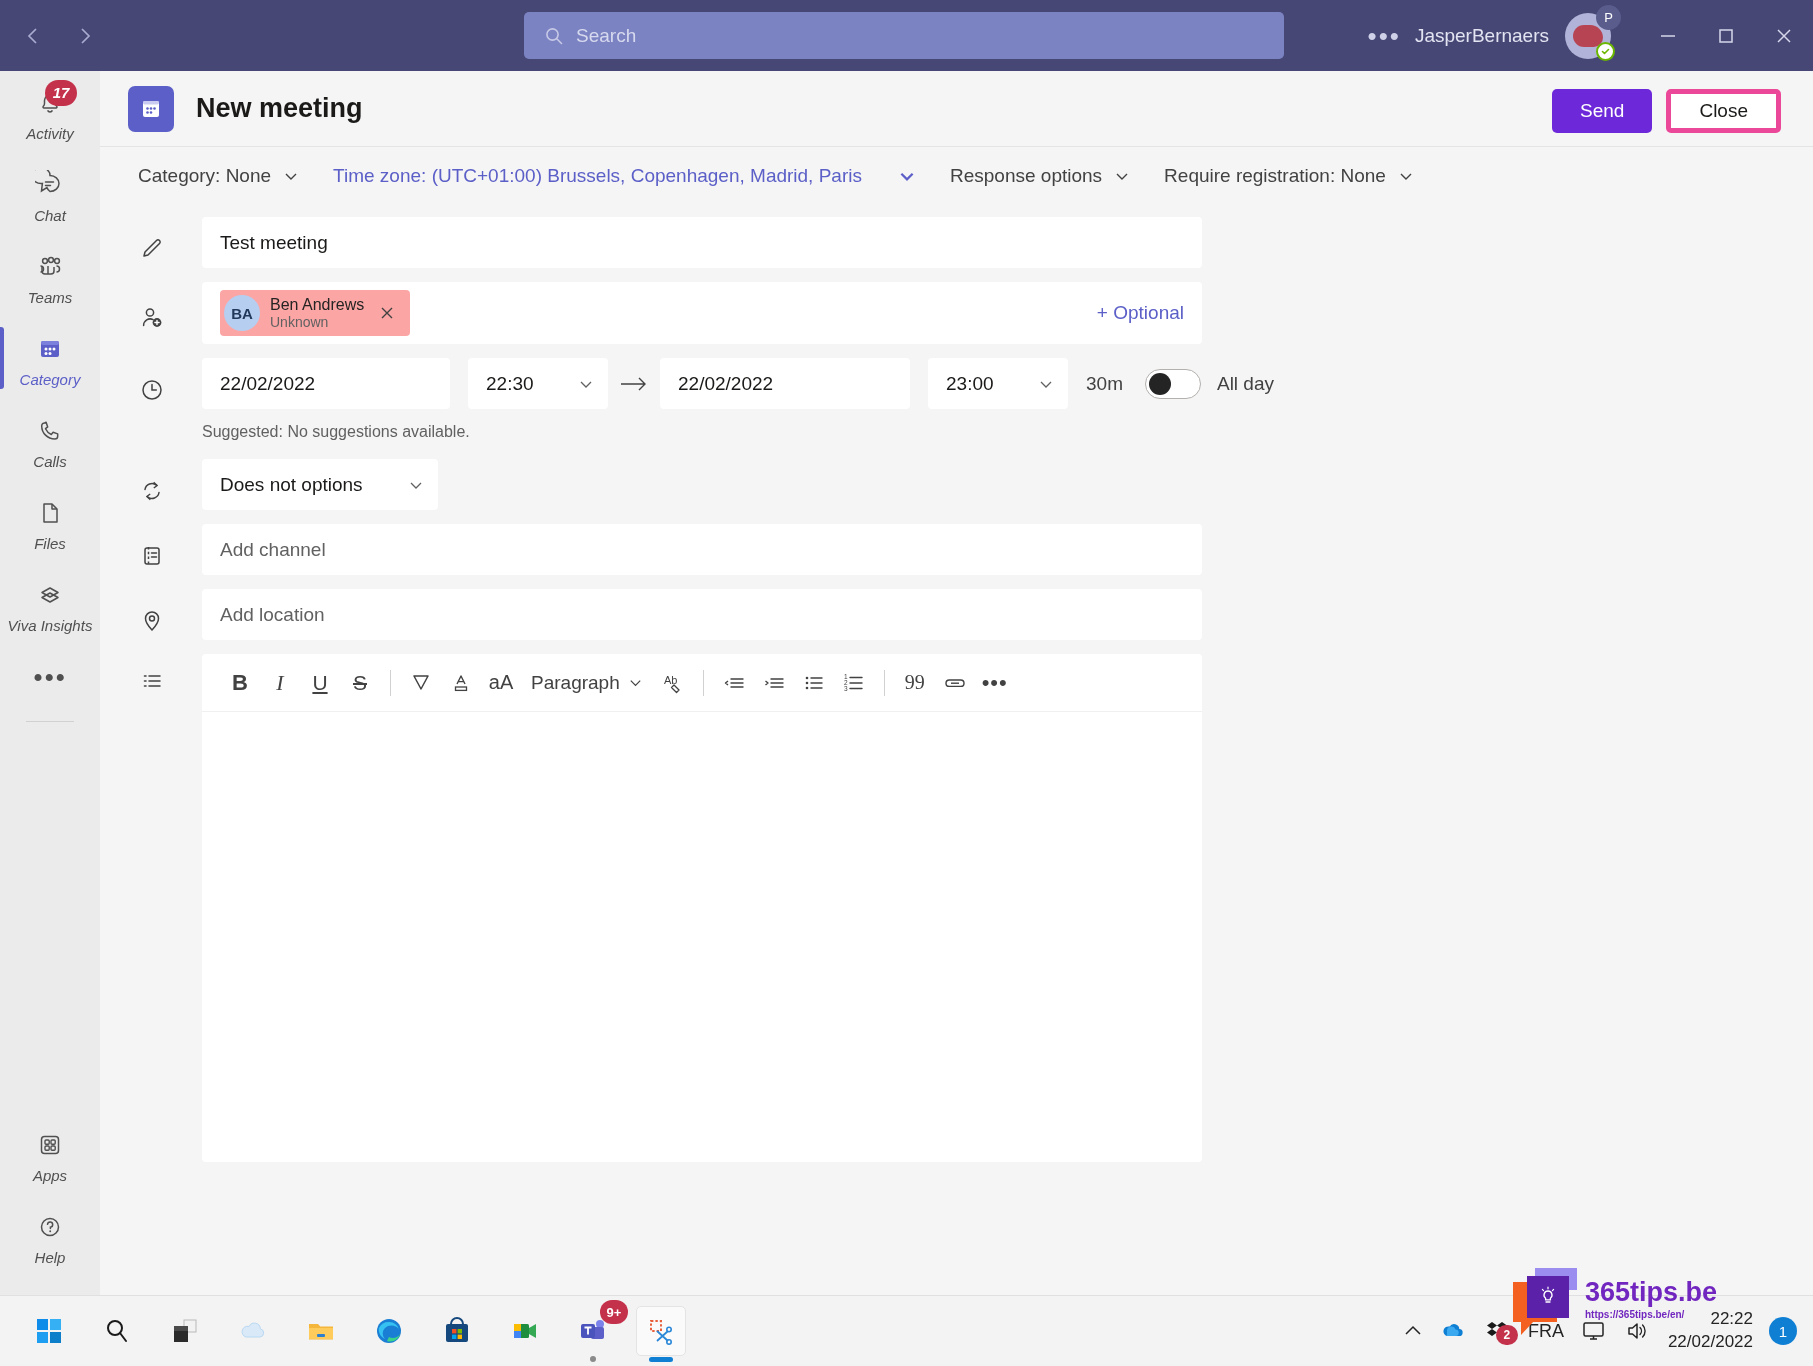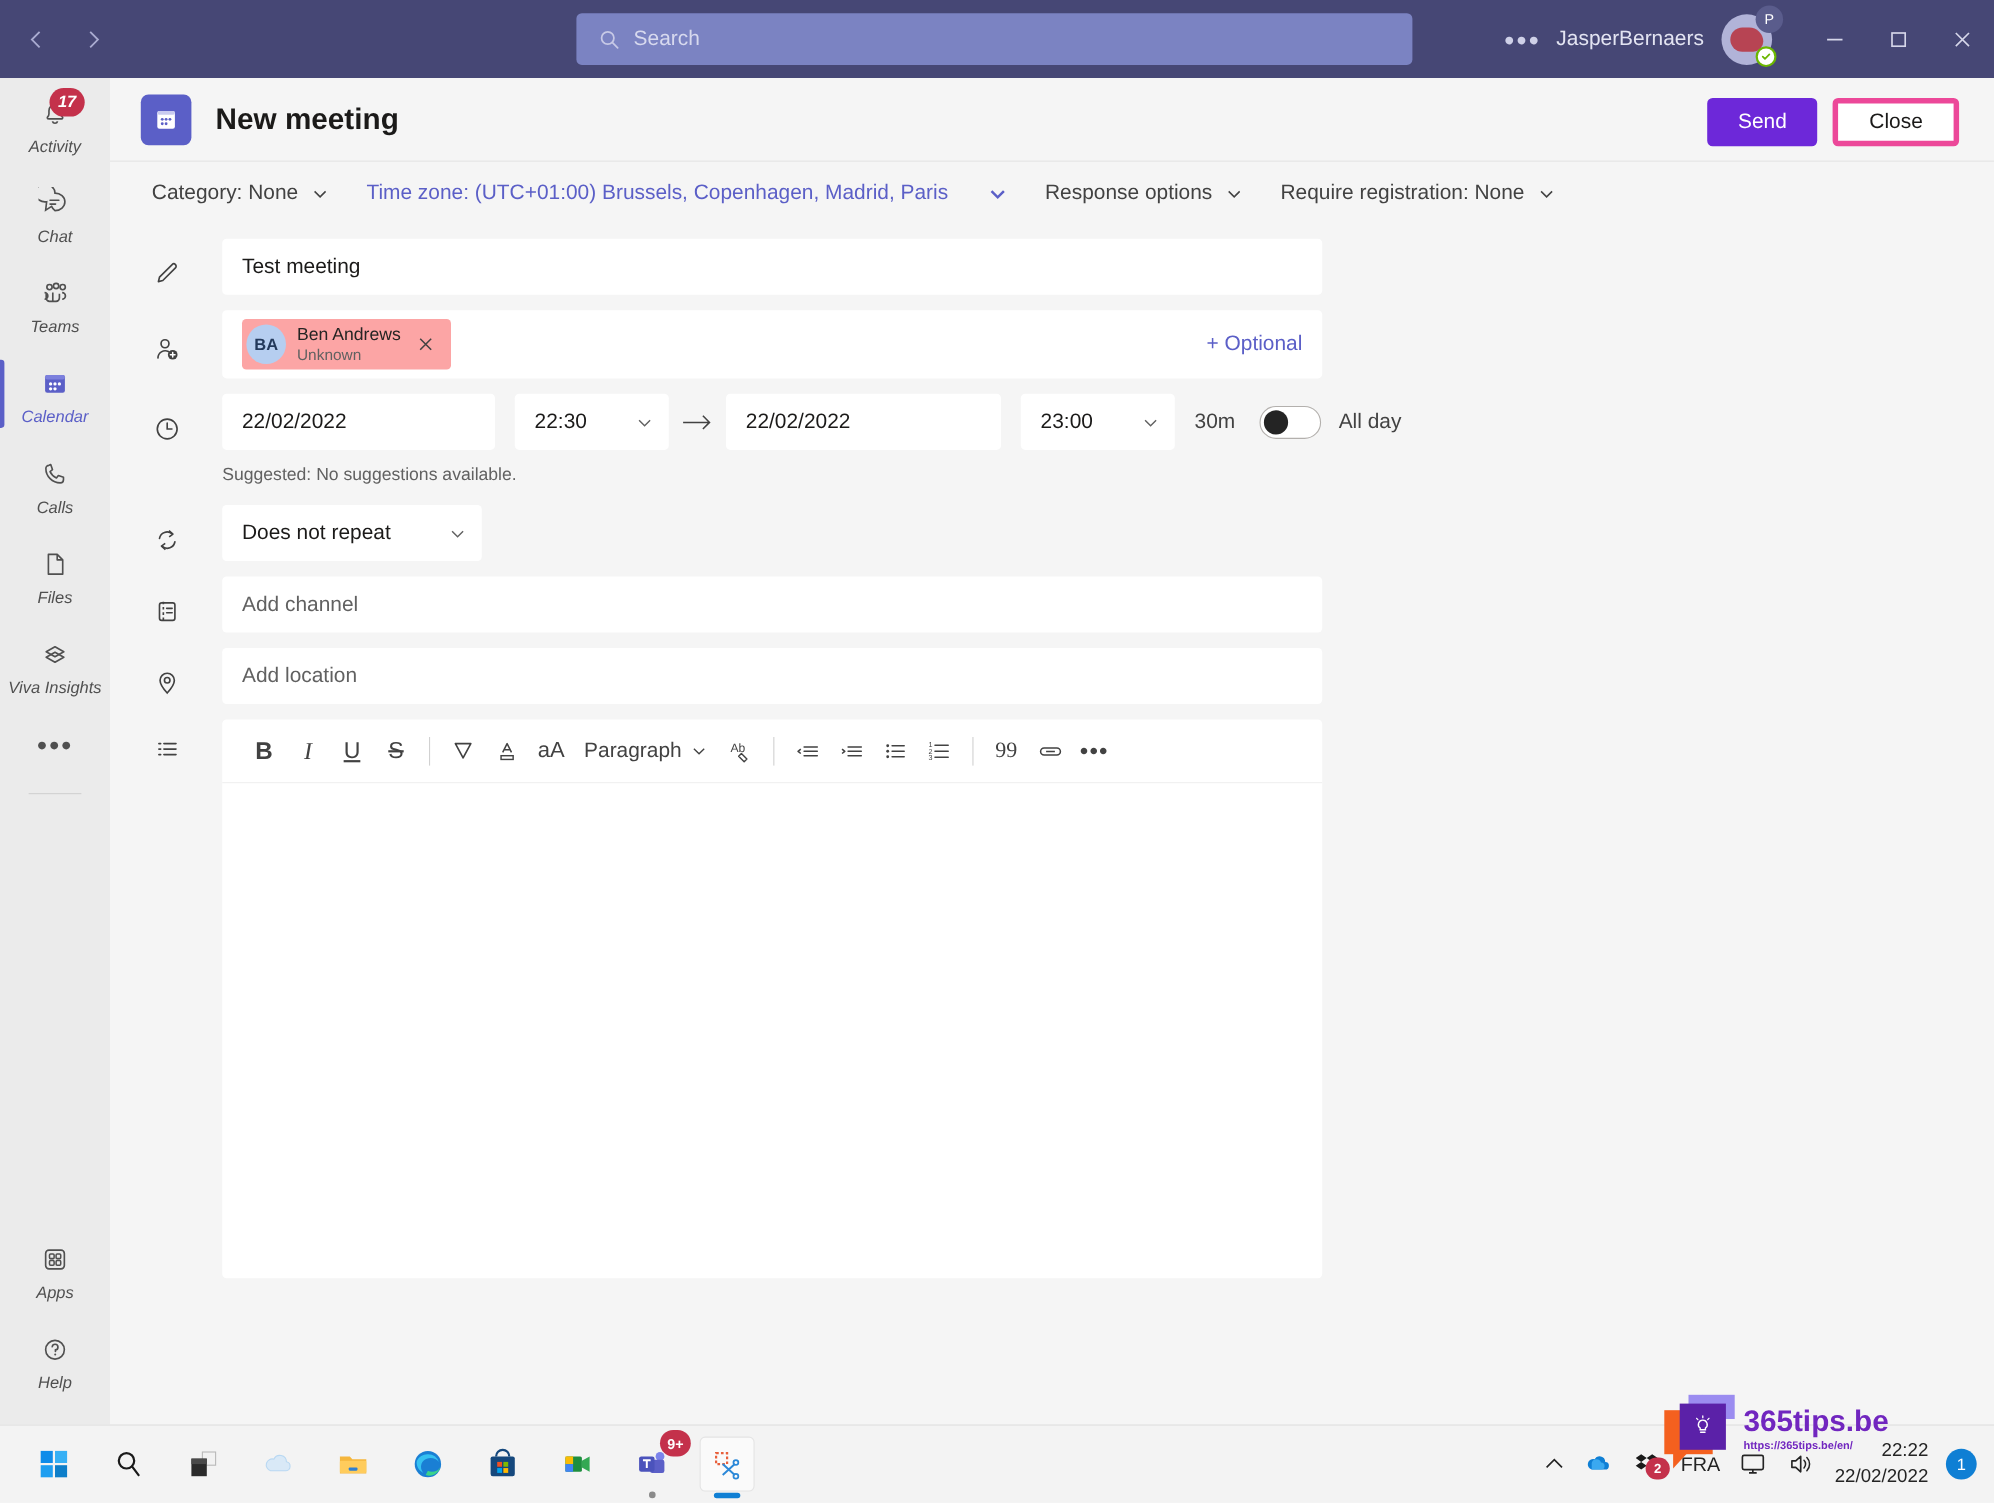--- a/index.html
+++ b/index.html
@@ -327,21 +327,21 @@
         <svg width="30" height="30" viewBox="0 0 30 30">
             <rect x="6" y="7" width="18" height="16" rx="2" fill="#5b5fc7"></rect>
             <rect x="6" y="7" width="18" height="4" rx="2" fill="#7c80dd"></rect>
             <circle cx="11" cy="15" r="1.5" fill="#fff"></circle>
             <circle cx="15" cy="15" r="1.5" fill="#fff"></circle>
             <circle cx="19" cy="15" r="1.5" fill="#fff"></circle>
             <circle cx="11" cy="19.5" r="1.5" fill="#fff"></circle>
             <circle cx="15" cy="19.5" r="1.5" fill="#fff"></circle>
           </svg>
       </div>
-      <span class="ri-label">Calendar</span>
+      <span class="ri-label">Category</span>
     </div>
 
     <div class="rail-item">
       <div class="rail-icon">
         <svg width="30" height="30" viewBox="0 0 30 30">
             <path d="M9.5 7 c-1.6 0-2.8 1.3-2.8 2.9 0 7.2 5.9 13.1 13.1 13.1 1.6 0 2.9-1.2 2.9-2.8 l0-2.3 -4.6-1.6 -1.8 2.2 c-2.6-1.2-4.6-3.2-5.8-5.8 l2.2-1.8 -1.6-4.6 z" fill="none" stroke="#505050" stroke-width="1.5" stroke-linejoin="round"></path>
           </svg>
       </div>
       <span class="ri-label">Calls</span>
     </div>
@@ -540,21 +540,21 @@
         <div class="ficon">
           <svg width="28" height="28" viewBox="0 0 28 28">
               <path d="M7 12.5 a7 7 0 0 1 11.5-4.2" fill="none" stroke="#424242" stroke-width="1.5" stroke-linecap="round"></path>
               <path d="M21 15.5 a7 7 0 0 1 -11.5 4.2" fill="none" stroke="#424242" stroke-width="1.5" stroke-linecap="round"></path>
               <path d="M15.6 5.4 L19.2 8.5 L15.8 11" fill="none" stroke="#424242" stroke-width="1.5" stroke-linejoin="round"></path>
               <path d="M12.4 22.6 L8.8 19.5 L12.2 17" fill="none" stroke="#424242" stroke-width="1.5" stroke-linejoin="round"></path>
             </svg>
         </div>
         <div class="fbody">
           <div class="select-small">
-            <span>Does not repeat</span>
+            <span>Does not options</span>
             <span class="chev">
                 <svg width="16" height="16" viewBox="0 0 16 16">
                   <path d="M3 6 L8 11 L13 6" fill="none" stroke="#616161" stroke-width="1.3"></path>
                 </svg>
               </span>
           </div>
         </div>
       </div>
 
       <div class="frow">

